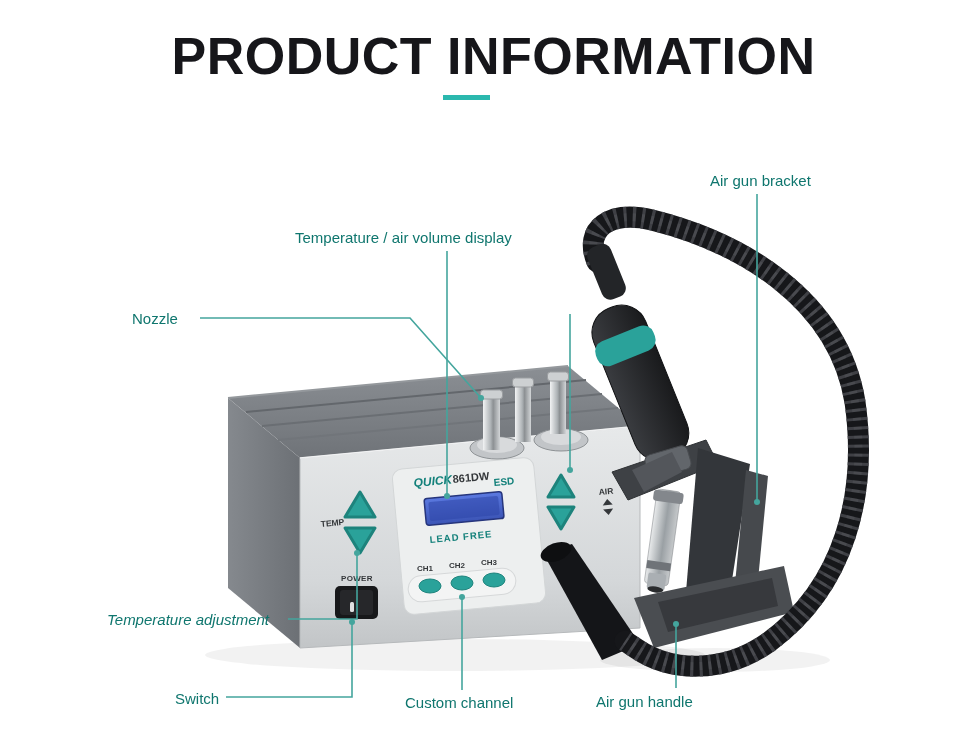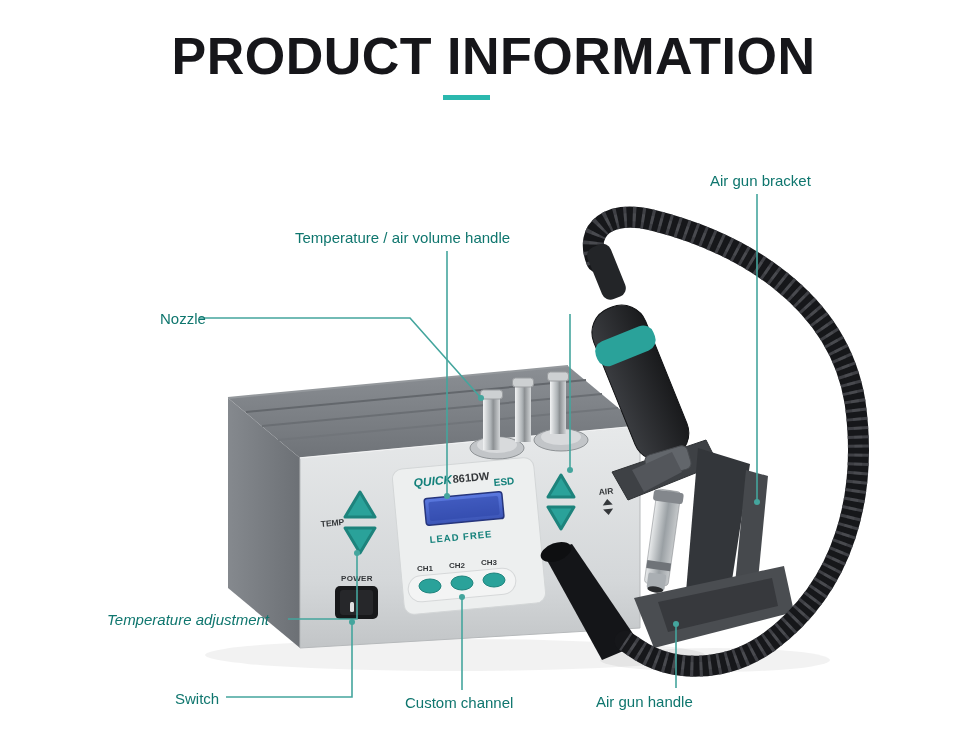--- a/index.html
+++ b/index.html
@@ -185,20 +185,20 @@
       <circle cx="570" cy="470" r="3"></circle>
       <circle cx="481" cy="398" r="3"></circle>
       <circle cx="357" cy="553" r="3"></circle>
       <circle cx="352" cy="622" r="3"></circle>
       <circle cx="462" cy="597" r="3"></circle>
       <circle cx="676" cy="624" r="3"></circle>
     </g>
   </svg>
 
   <div class="callout" style="left:710px;top:172px;">Air gun bracket</div>
-  <div class="callout" style="left:295px;top:229px;">Temperature / air volume handle</div>
-  <div class="callout" style="left:160px;top:310px;">Nozzle</div>
+  <div class="callout" style="left:295px;top:229px;">Temperature / air volume display</div>
+  <div class="callout" style="left:132px;top:310px;">Nozzle</div>
   <div class="callout" style="left:107px;top:611px;font-style:italic;">Temperature adjustment</div>
   <div class="callout" style="left:175px;top:690px;">Switch</div>
   <div class="callout" style="left:405px;top:694px;">Custom channel</div>
   <div class="callout" style="left:596px;top:693px;">Air gun handle</div>
 
 </div>
 
 </body></html>

